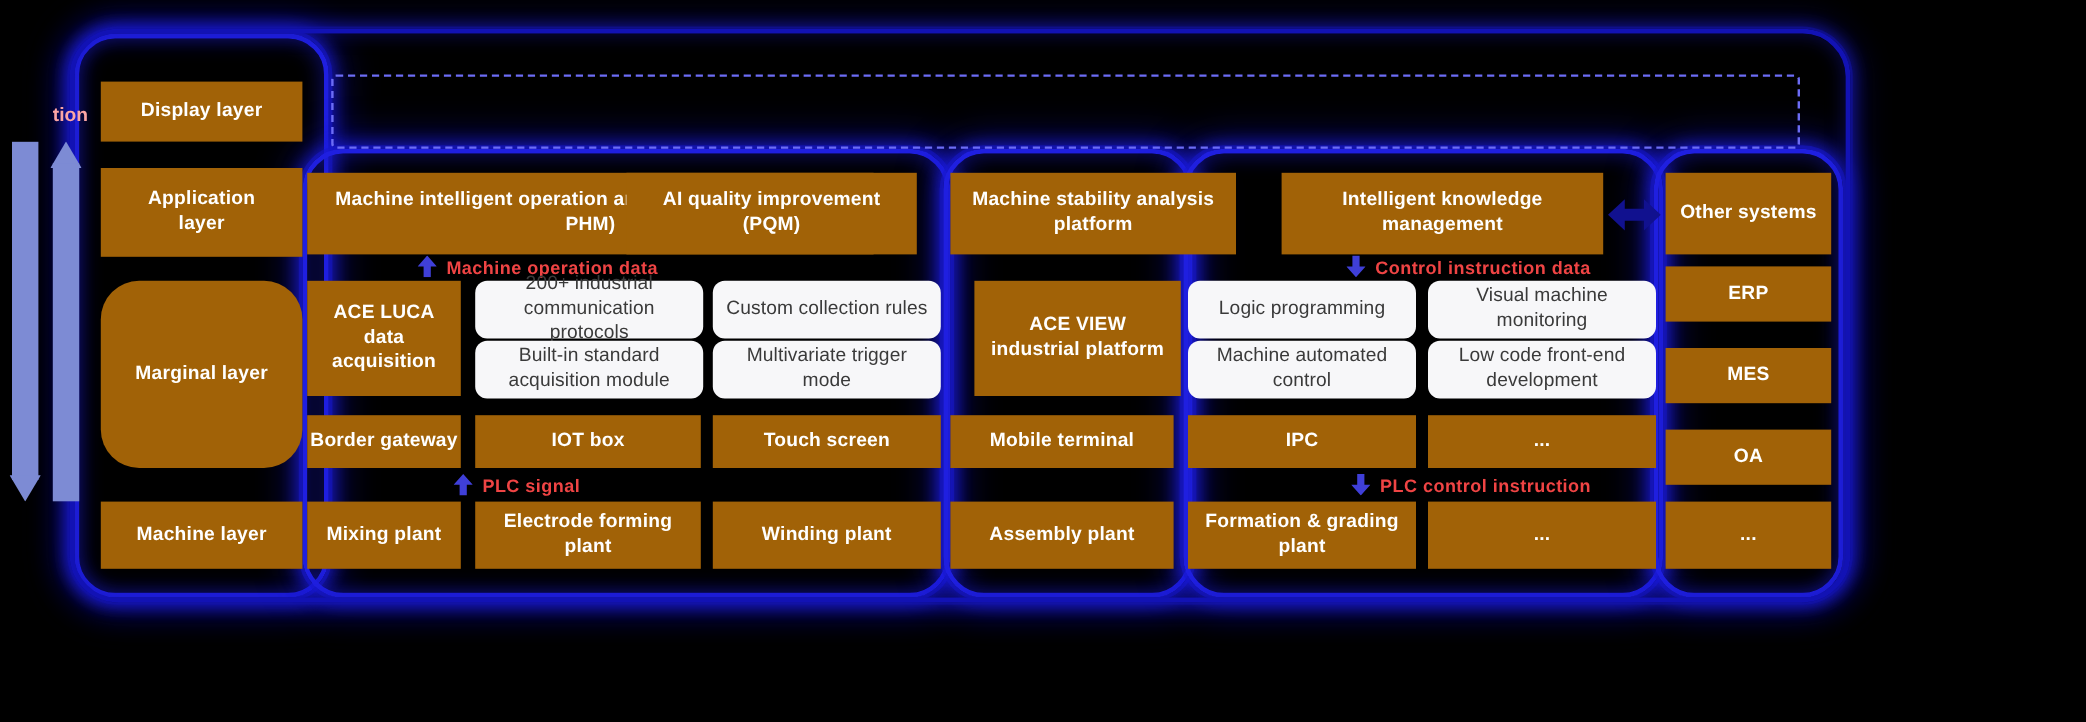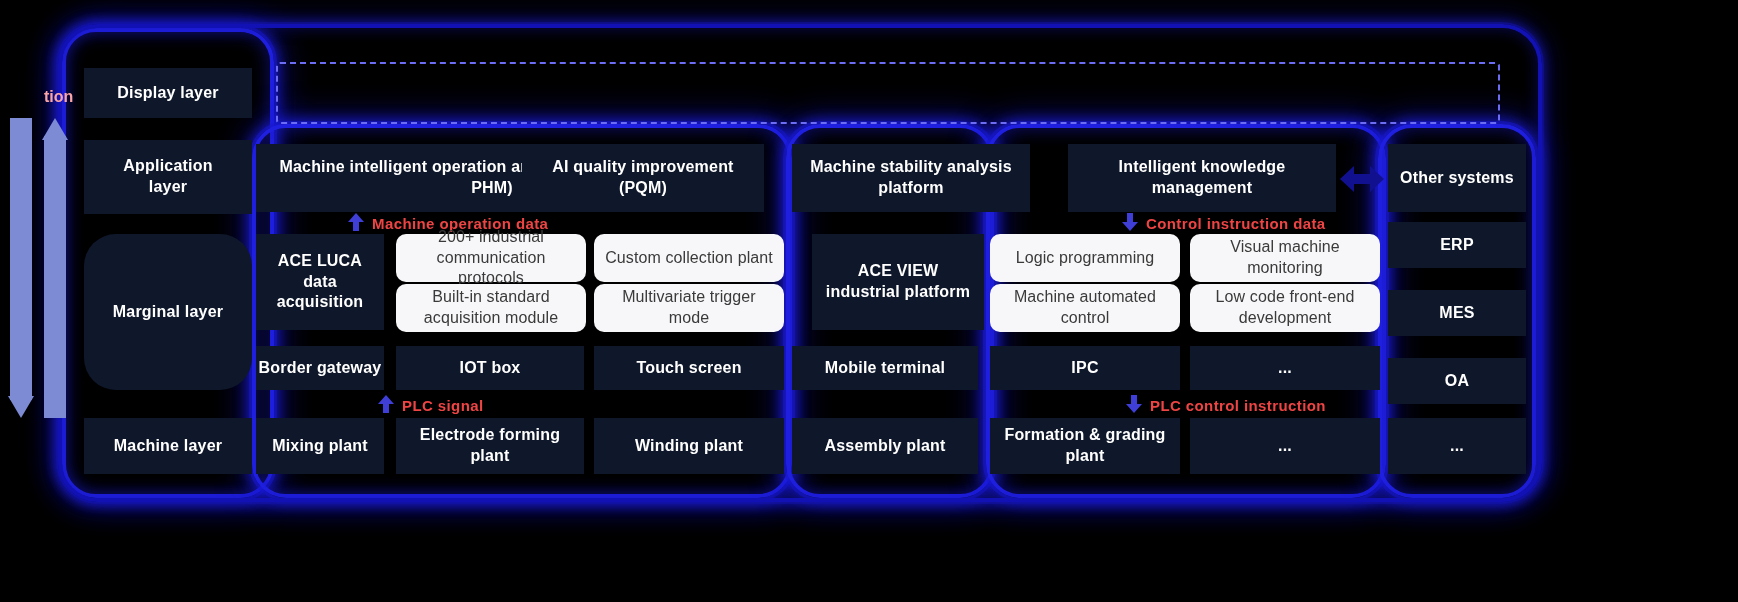--- a/index.html
+++ b/index.html
@@ -35,21 +35,21 @@
   
   .cell {
     position: absolute;
     display: flex;
     align-items: center;
     justify-content: center;
     text-align: center;
     line-height: 1.3;
   }
   .cell-blue {
-    background: #0f172a;
+    background: #a16207;
     color: #ffffff;
     font-weight: bold;
     font-size: 16px;
     letter-spacing: 0.2px;
   }
   .cell-white {
     background: #f7f7f9;
     color: #3a3a3a;
     font-weight: normal;
     font-size: 16px;
@@ -167,21 +167,21 @@
     </span>
     <span>Control instruction data</span>
   </div>
 
   <div class="cell cell-blue" style="left:256px; top:234px; width:128px; height:96px; padding:0 8px;">ACE LUCA data acquisition</div>
 
   <div class="cell cell-blue" style="left:792px; top:234px; width:172px; height:96px; padding:0 10px;margin-left:20px;">ACE VIEW industrial platform</div>
 
   <div class="cell cell-white" style="left:396px; top:234px; width:190px; height:48px; padding:0 10px;">200+ industrial communication protocols</div>
 
-  <div class="cell cell-white" style="left:594px; top:234px; width:190px; height:48px; padding:0 10px;">Custom collection plant</div>
+  <div class="cell cell-white" style="left:594px; top:234px; width:190px; height:48px; padding:0 10px;">Custom collection rules</div>
 
   <div class="cell cell-white" style="left:396px; top:284px; width:190px; height:48px; padding:0 10px;">Built-in standard acquisition module</div>
 
   <div class="cell cell-white" style="left:594px; top:284px; width:190px; height:48px; padding:0 10px;">Multivariate trigger mode</div>
 
   <div class="cell cell-white" style="left:990px; top:234px; width:190px; height:48px; padding:0 12px;">Logic programming</div>
 
   <div class="cell cell-white" style="left:1190px; top:234px; width:190px; height:48px; padding:0 10px;">Visual machine monitoring</div>
 
   <div class="cell cell-white" style="left:990px; top:284px; width:190px; height:48px; padding:0 10px;">Machine automated control</div>

